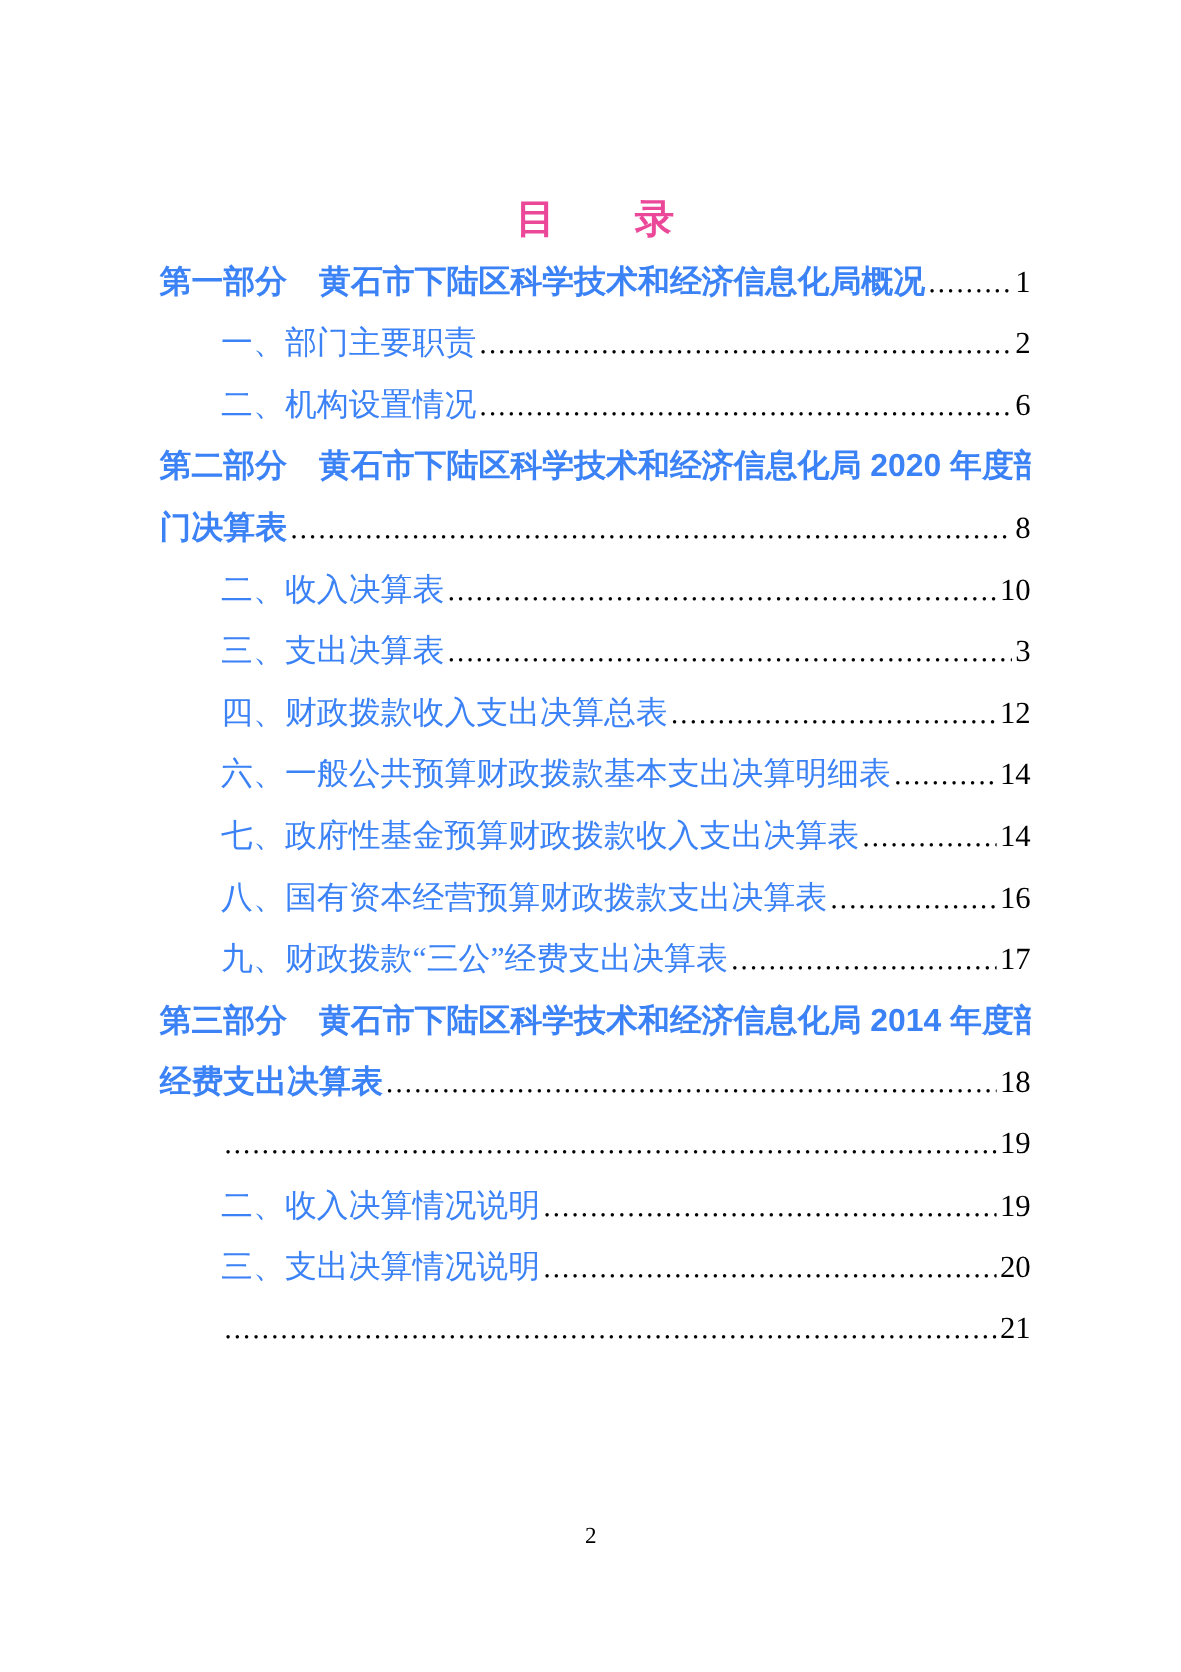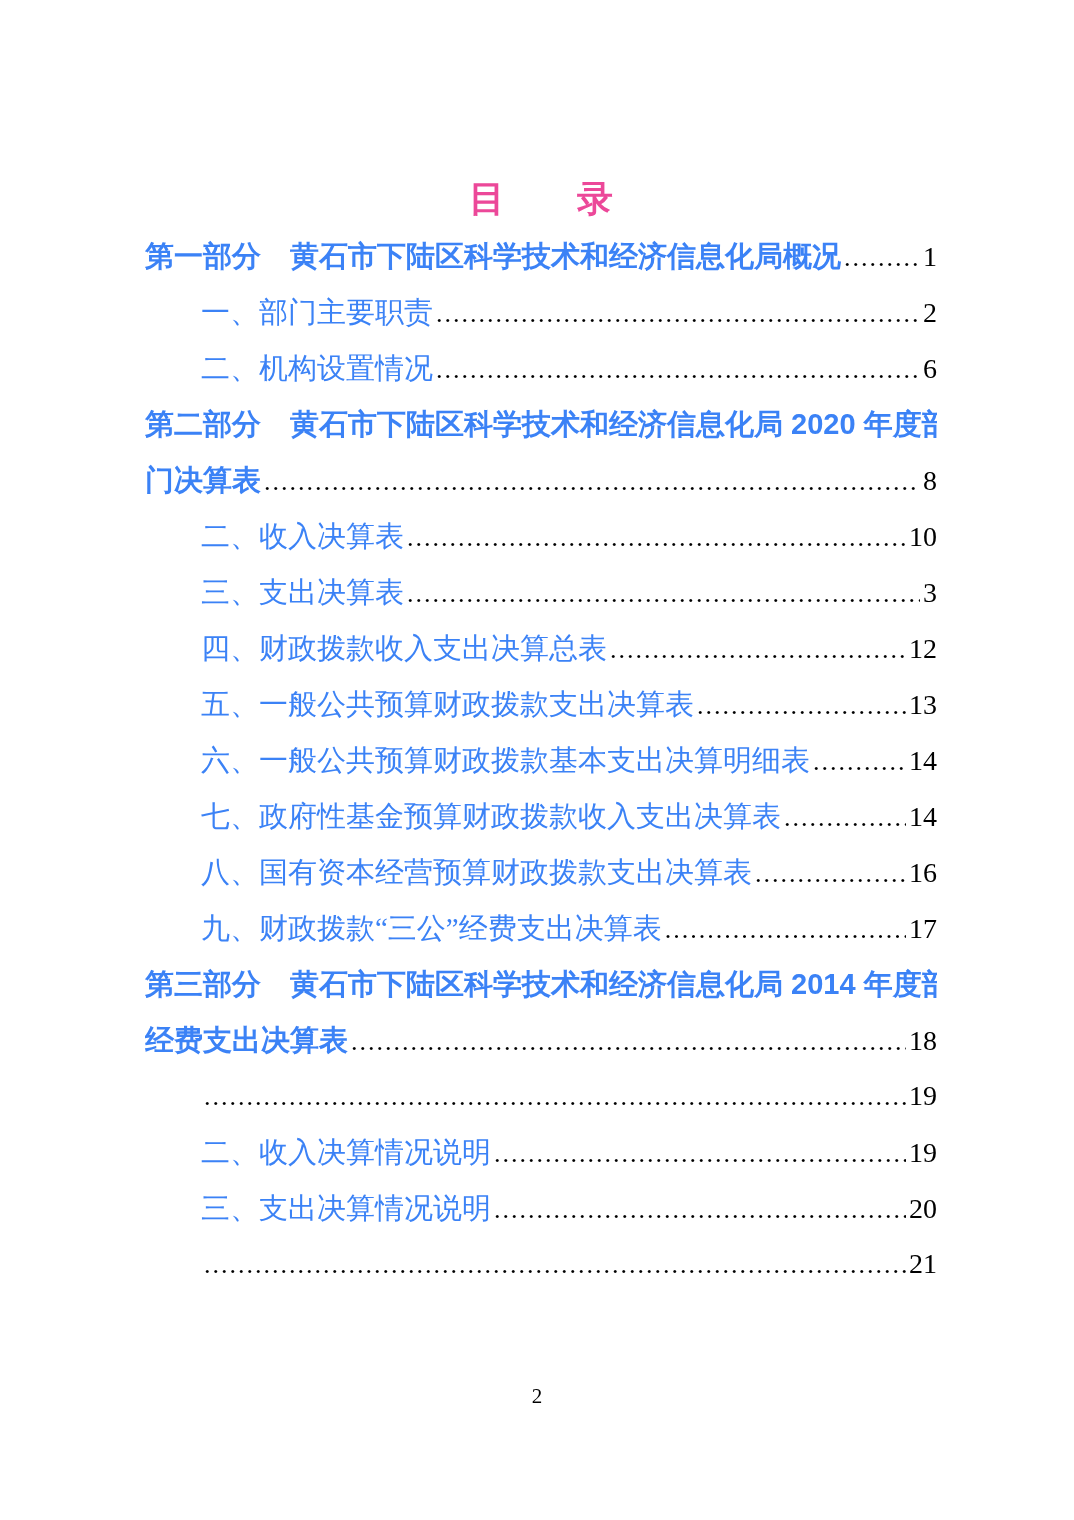--- a/index.html
+++ b/index.html
@@ -142,25 +142,20 @@
           <span class="toc-label">三、支出决算表</span>
           <span class="toc-dots"></span>
           <span class="toc-page">3</span>
         </div>
         <div class="toc-row item">
           <span class="toc-label">四、财政拨款收入支出决算总表</span>
           <span class="toc-dots"></span>
           <span class="toc-page">12</span>
         </div>
         <div class="toc-row item">
-          <span class="toc-label">五、一般公共预算财政拨款支出决算表</span>
-          <span class="toc-dots"></span>
-          <span class="toc-page">13</span>
-        </div>
-        <div class="toc-row item">
           <span class="toc-label">六、一般公共预算财政拨款基本支出决算明细表</span>
           <span class="toc-dots"></span>
           <span class="toc-page">14</span>
         </div>
         <div class="toc-row item">
           <span class="toc-label">七、政府性基金预算财政拨款收入支出决算表</span>
           <span class="toc-dots"></span>
           <span class="toc-page">14</span>
         </div>
         <div class="toc-row item">

